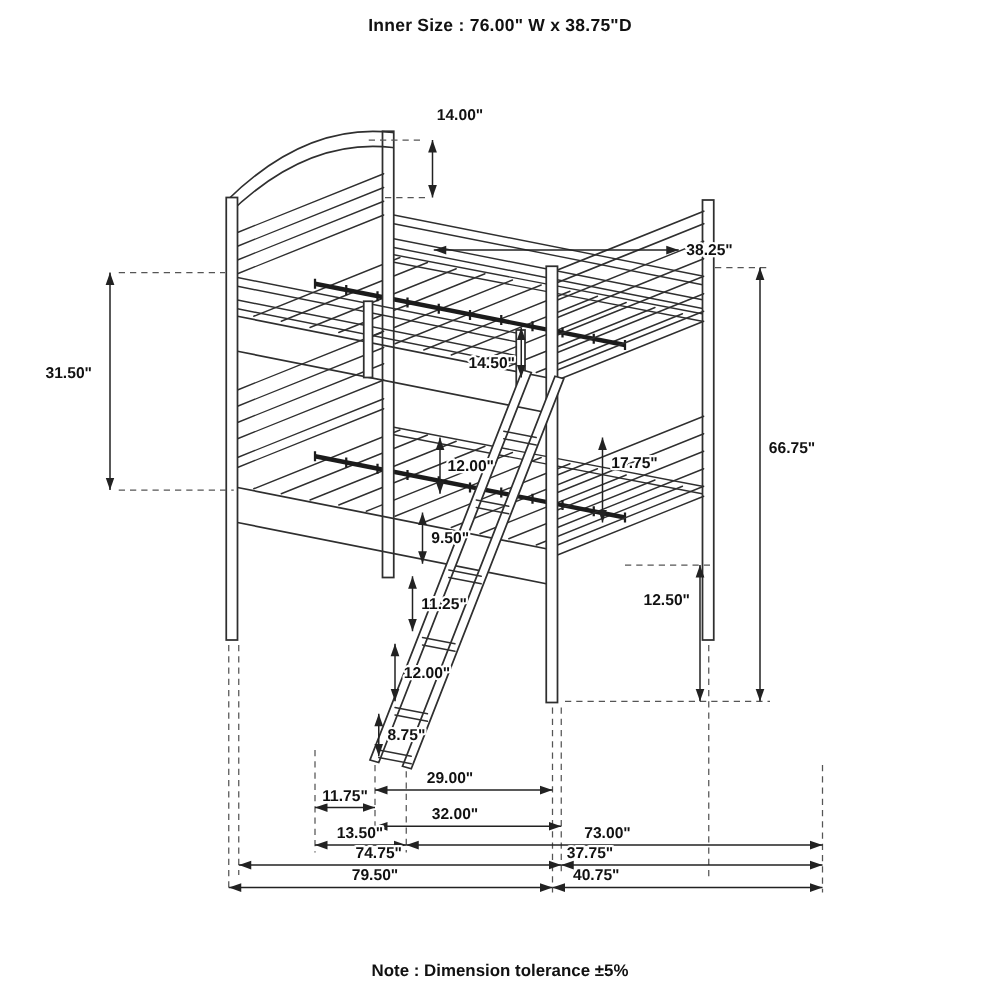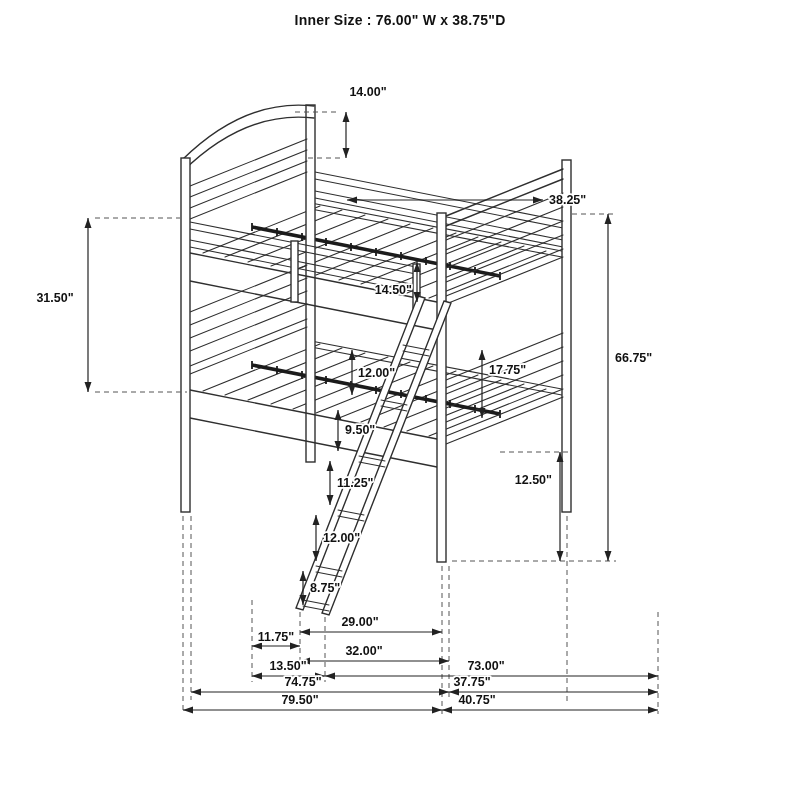--- a/index.html
+++ b/index.html
@@ -139,14 +139,15 @@
       <text class="dim-label" x="364" y="655" text-anchor="middle">32.00"</text>
       <text class="dim-label" x="288" y="670" text-anchor="middle">13.50"</text>
       <text class="dim-label" x="486" y="670" text-anchor="middle">73.00"</text>
       <text class="dim-label" x="303" y="686" text-anchor="middle">74.75"</text>
       <text class="dim-label" x="472" y="686" text-anchor="middle">37.75"</text>
       <text class="dim-label" x="300" y="704" text-anchor="middle">79.50"</text>
       <text class="dim-label" x="477" y="704" text-anchor="middle">40.75"</text>
     </g>
   </svg>
 
+  <div class="note">Note : Dimension tolerance ±5%</div>
 
 </div>
 
 </body></html>

